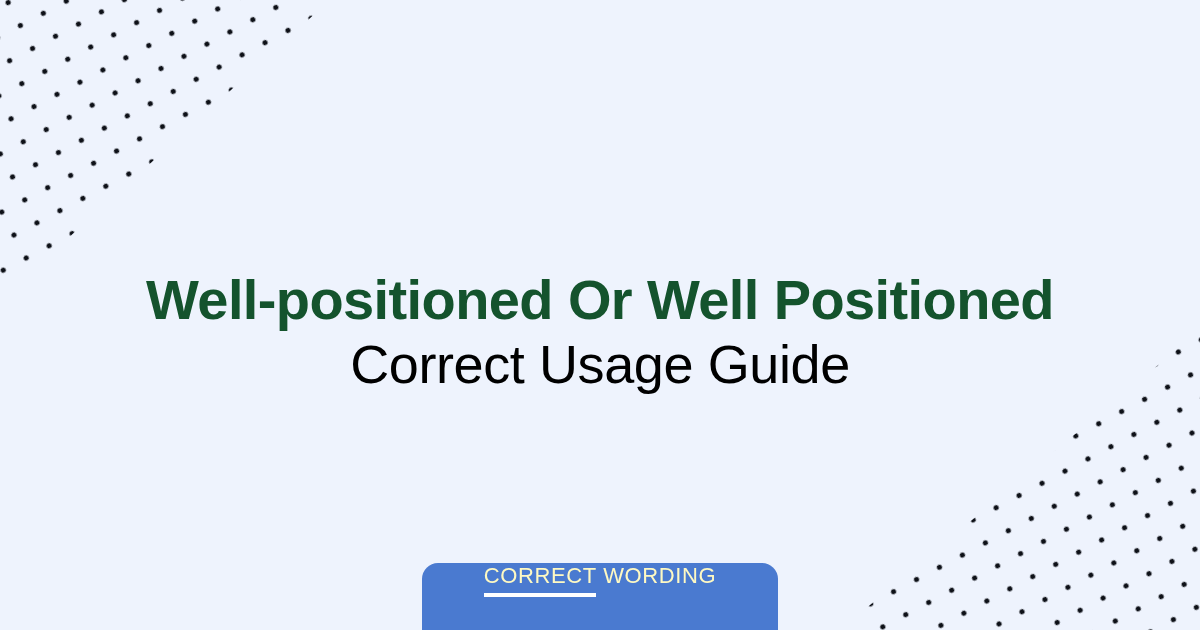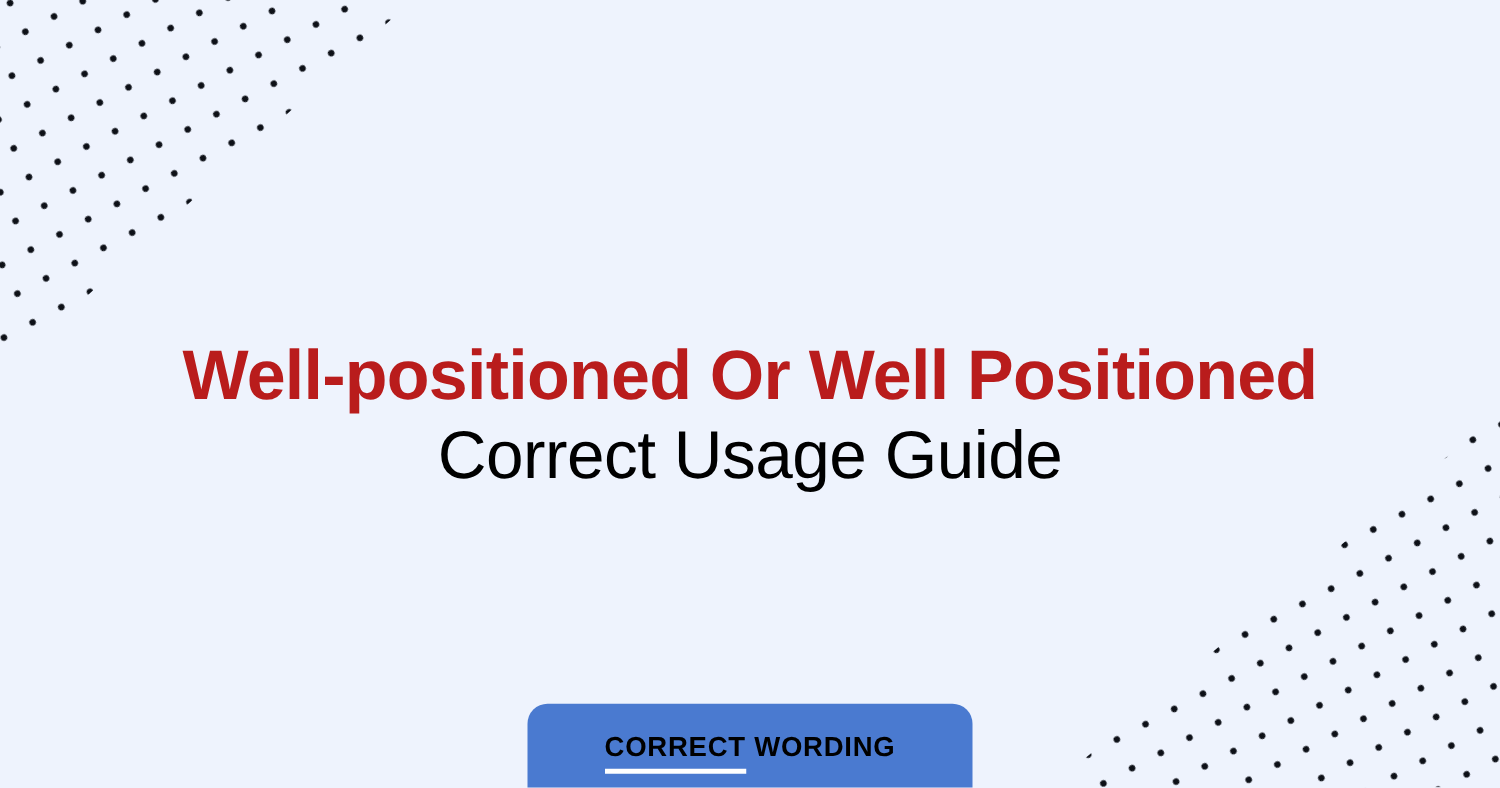--- a/index.html
+++ b/index.html
@@ -47,21 +47,21 @@
   .hero {
     position: absolute;
     left: 0;
     right: 0;
     top: 268px;
     text-align: center;
     padding: 0 40px;
   }
   .hero-title {
     margin: 0;
-    color: #b91c1c;
+    color: #14532d;
     font-size: 56px;
     line-height: 64px;
     font-weight: 700;
     letter-spacing: -0.6px;
     white-space: nowrap;
   }
   .hero-subtitle {
     margin: 0;
     color: #000000;
     font-size: 54px;
@@ -84,25 +84,24 @@
     border-radius: 16px 16px 0 0;
     color: #ffffff;
     display: flex;
     align-items: flex-start;
     justify-content: center;
     padding: 0;
     cursor: pointer;
   }
   .brand-button-label {
     display: inline-block;
-    margin-top: 22px;
     font-size: 22px;
-    font-weight: 700;
+    font-weight: 400;
     letter-spacing: 0.6px;
-    color: #000000;
+    color: #fef9c3;
     white-space: nowrap;
   }
   .brand-word-accent {
     border-bottom: 4px solid #ffffff;
     padding-bottom: 5px;
   }
 </style>
 </head>
 <body>
 

